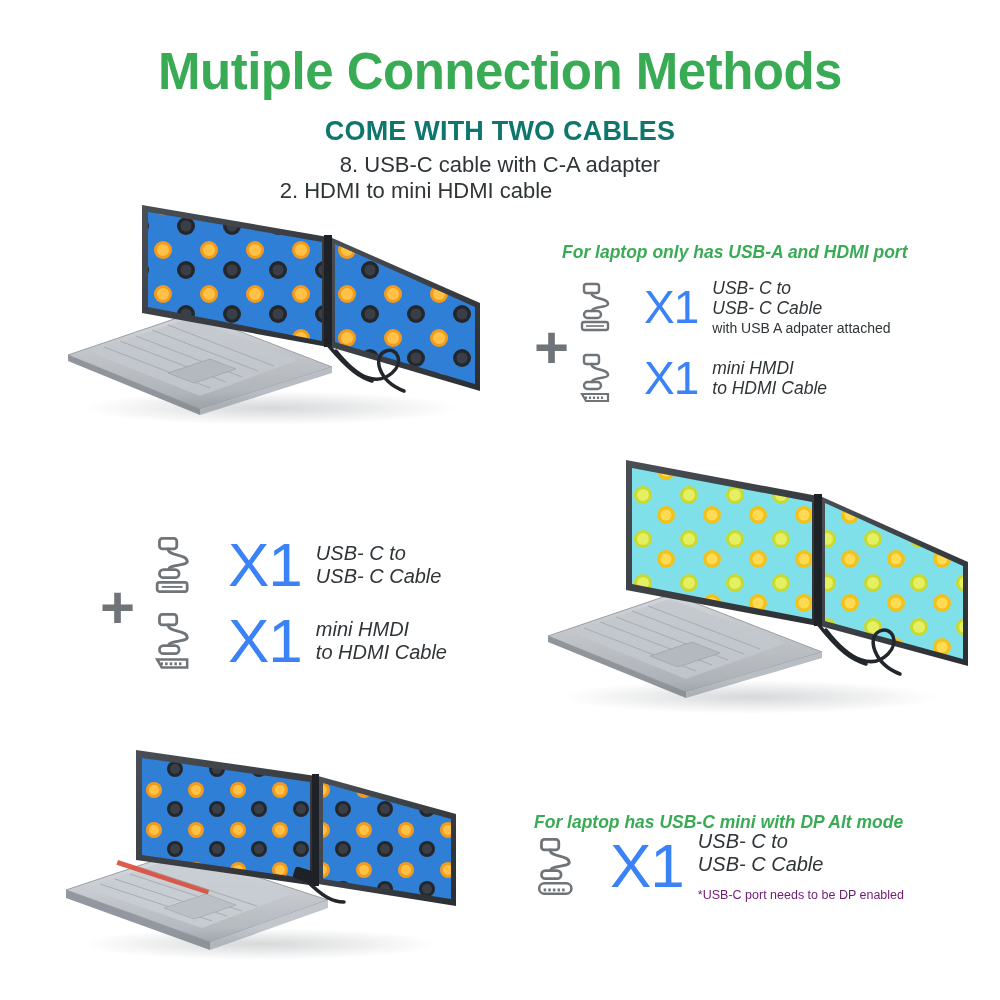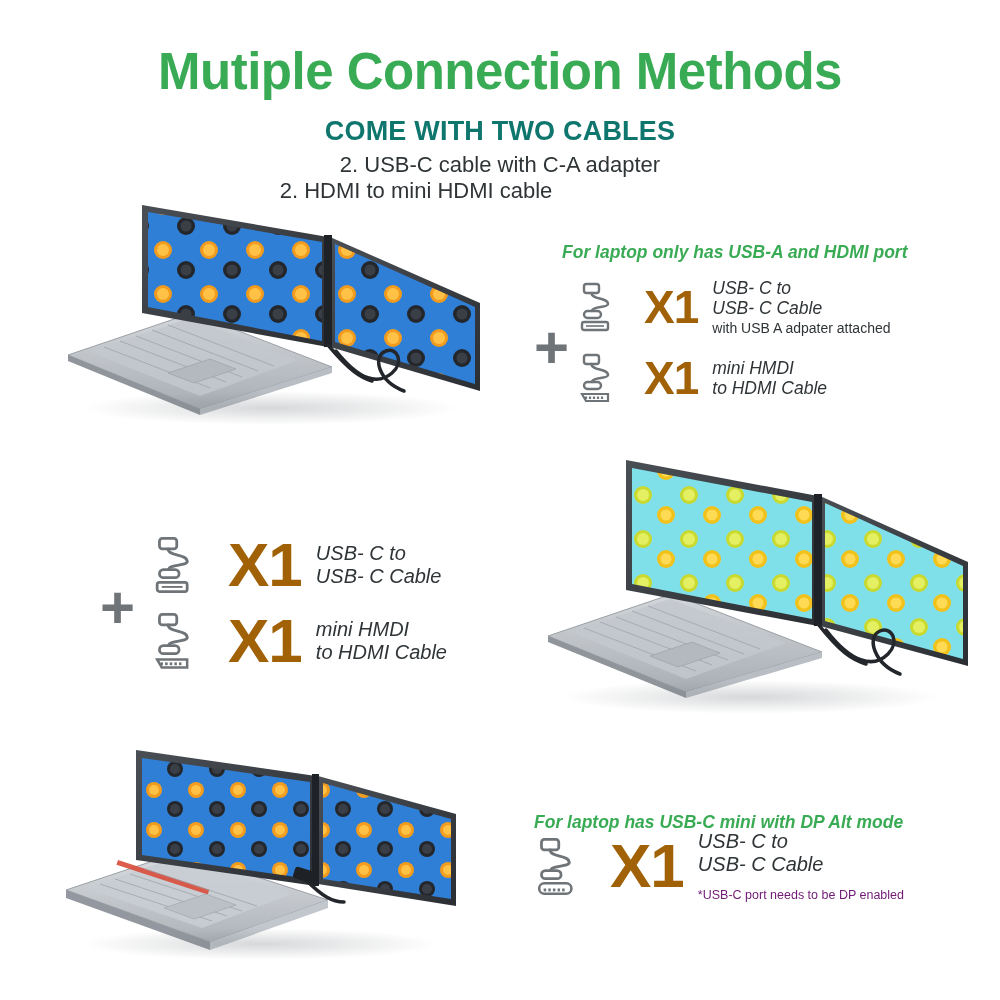--- a/index.html
+++ b/index.html
@@ -44,21 +44,21 @@
   .plus{
     position:absolute;font-size:60px;font-weight:bold;color:#6f7478;line-height:1;
   }
   #plus1{top:318px;left:534px;}
   #plus2{top:578px;left:100px;}
 
   
   .cablerow{position:absolute;display:flex;align-items:center;}
   .cbl-ico{width:58px;height:52px;margin-right:8px;flex:0 0 auto;}
   .qty{
-    font-size:46px;font-weight:bold;color:#a16207;letter-spacing:-1px;
+    font-size:46px;font-weight:normal;color:#3b82f6;letter-spacing:-1px;
     margin-right:14px;line-height:1;
   }
   .cbl-txt{line-height:1.15;}
   .cbl-txt .l{font-size:17.5px;color:#2f3437;display:block;font-style:italic;}
   .cbl-txt .note{font-size:14px;color:#2f3437;display:block;margin-top:2px;}
   .cbl-txt .note-i{font-size:12.5px;color:#701a75;display:block;margin-top:12px;}
 
   
   .big .qty{font-size:62px;}
   .big .cbl-ico{width:68px;height:60px;}
@@ -73,21 +73,21 @@
 
   svg{display:block;}
 </style>
 </head>
 <body>
 
 <div class="page">
 
   <div class="title">Mutiple Connection Methods</div>
   <div class="subtitle">COME WITH TWO CABLES</div>
-  <div class="line1">2. USB-C cable with C-A adapter</div>
+  <div class="line1">8. USB-C cable with C-A adapter</div>
   <div class="line2">2. HDMI to mini HDMI cable</div>
 
   <div class="illus" style="left:60px;top:195px;width:420px;height:240px;">
     <div class="shadow" style="left:20px;top:196px;width:380px;height:34px;"></div>
     <svg width="420" height="240" viewBox="0 0 420 240">
       <defs>
         <pattern id="fruitA" width="46" height="44" patternUnits="userSpaceOnUse">
           <rect width="46" height="44" fill="#2f7fd6"></rect>
           <circle cx="11" cy="11" r="9" fill="#f29b1d"></circle>
           <circle cx="11" cy="11" r="6" fill="#ffc247"></circle>

